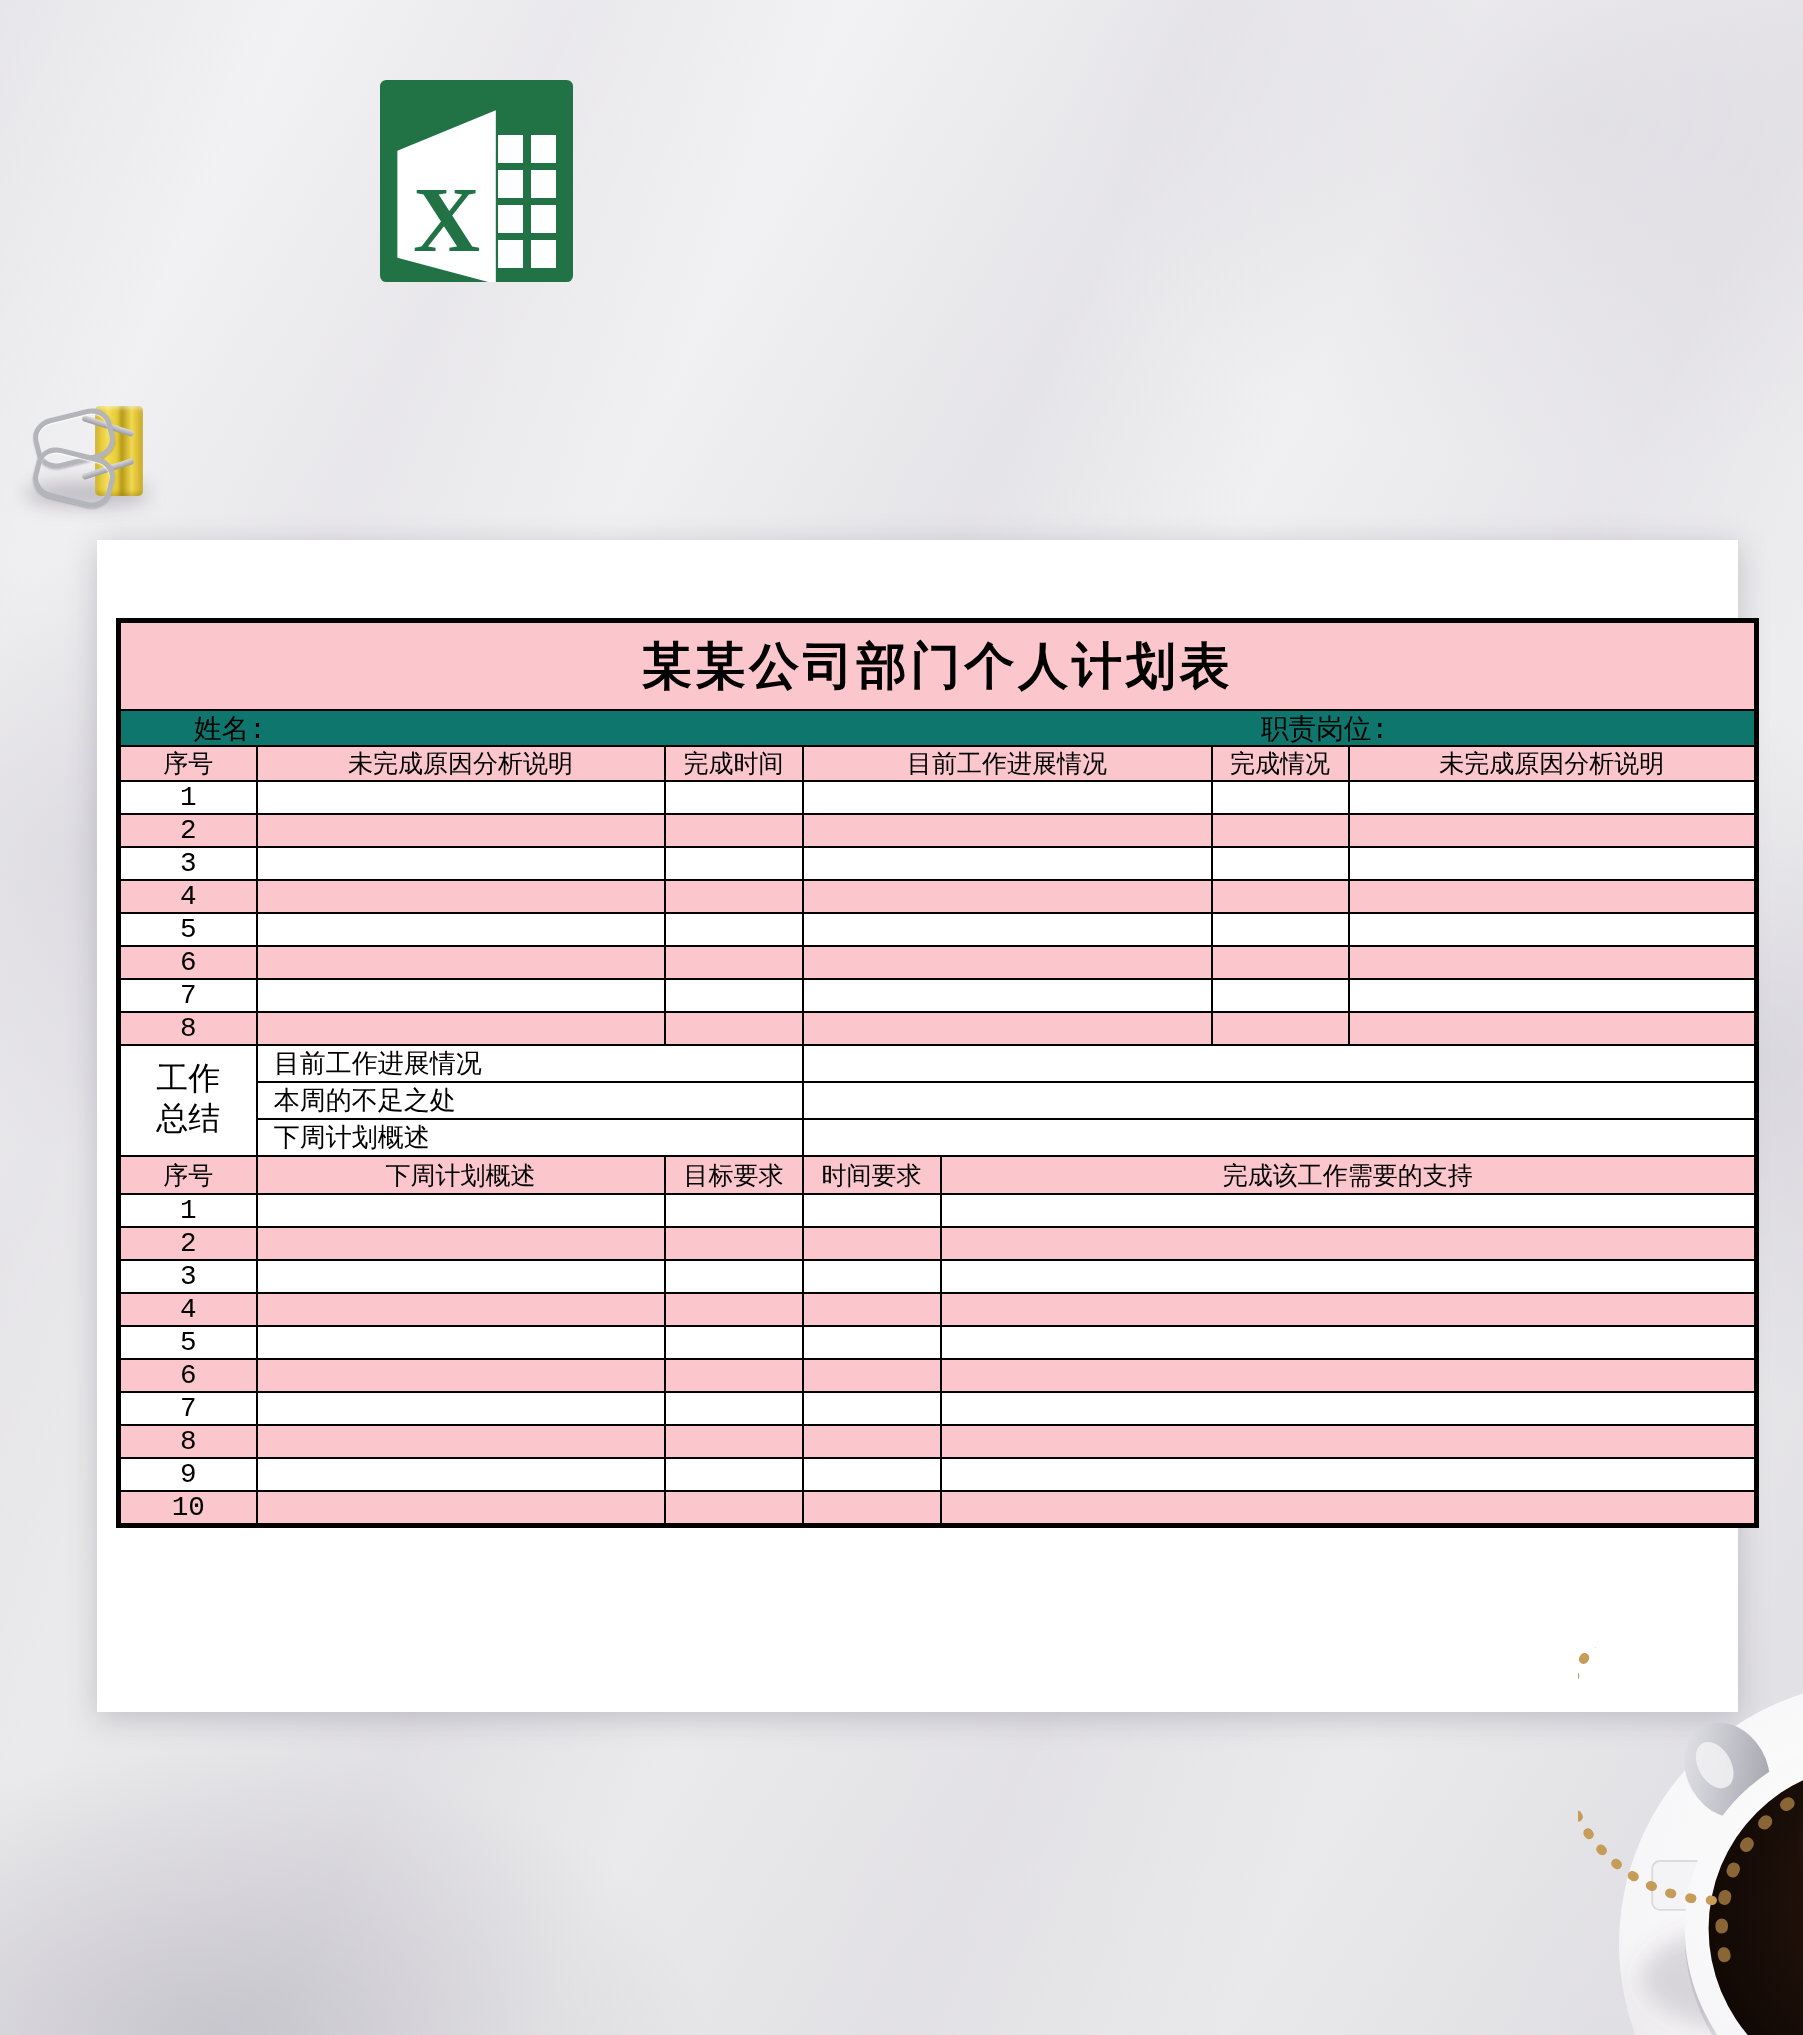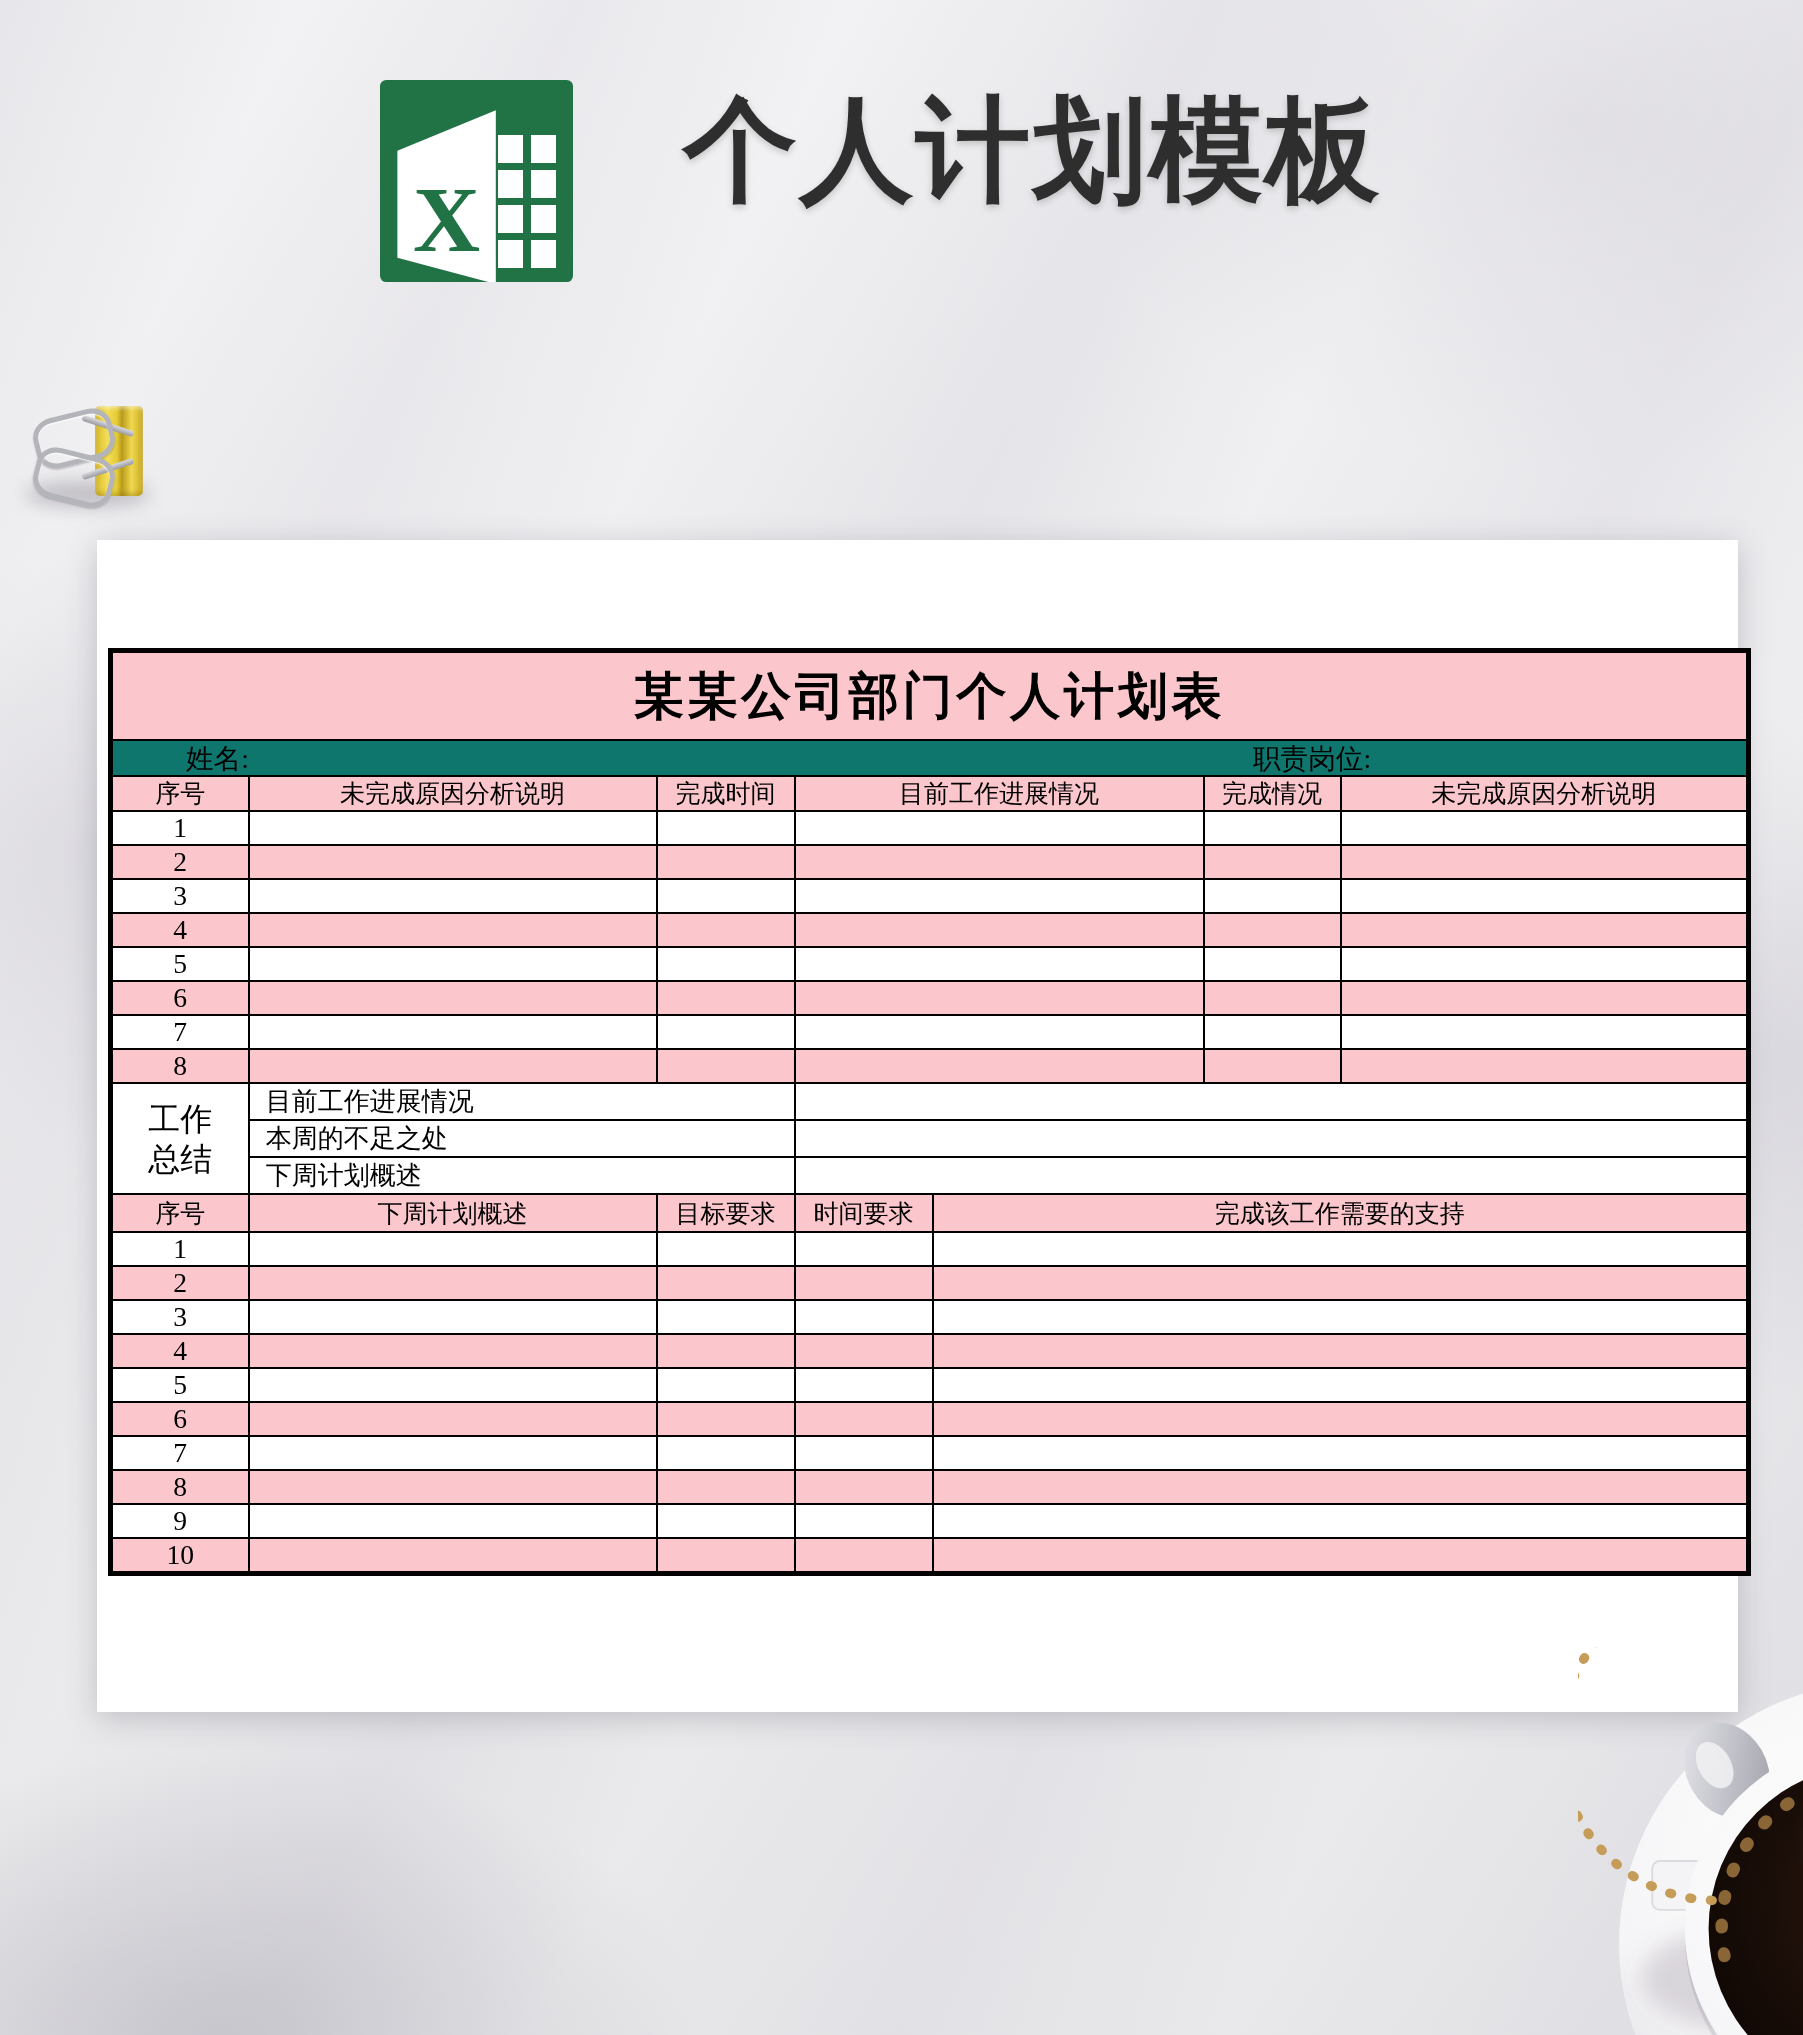--- a/index.html
+++ b/index.html
@@ -47,23 +47,23 @@
   .wire-top{left:34px;top:413px;transform:rotate(-14deg);}
   .wire-bot{left:34px;top:452px;transform:rotate(14deg);}
   .wire-arm{position:absolute;width:54px;height:6.3px;background:linear-gradient(#d9d9de,#9a9aa2);
     border-radius:3.1px;}
   .arm-1{left:81px;top:423px;transform:rotate(18deg);}
   .arm-2{left:81px;top:466px;transform:rotate(-18deg);}
 
   
   .sheet{position:absolute;left:97px;top:540px;width:1641px;height:1172px;background:#fff;
     box-shadow:0 6.3px 28px rgba(90,88,104,.28);}
-  table.plan{position:absolute;left:11px;top:78px;border-collapse:collapse;
+  table.plan{position:absolute;left:19px;top:78px;border-collapse:collapse;
     table-layout:fixed;width:1636px;border:5px solid #000;
-    font-family:Liberation Serif, serif;color:#000;margin-top:30px;}
+    font-family:Liberation Mono, monospace;color:#000;}
   table.plan td{border:2.5px solid #000;text-align:center;vertical-align:middle;
     overflow:hidden;padding:0;}
   .title-row td{height:86px;background:var(--pink);font-size:50px;font-weight:bold;letter-spacing:3.8px;}
   .name-row td{height:34px;background:#0f766e;position:relative;font-size:27.6px;}
   .name-left{position:absolute;left:73px;top:50%;transform:translateY(-50%);white-space:nowrap;}
   .name-right{position:absolute;left:1140px;top:50%;transform:translateY(-50%);white-space:nowrap;}
   .hdr td{height:33px;background:var(--pink);font-size:25px;}
   tbody.rows tr{height:33px;background:#fff;}
   tbody.rows tr:nth-child(even){background:var(--pink);}
   tbody.rows td{font-size:27.6px;}
@@ -79,21 +79,20 @@
 </head>
 <body>
 
 <div id="canvas">
 
   <div class="xl-icon">
     <div class="xl-grid"></div>
     <div class="xl-page"></div>
     <div class="xl-x">X</div>
   </div>
-  <div class="banner-title">个人计划模板</div>
 
   <div class="clip-shadow"></div>
   <div class="clip-body"></div>
   <div class="wire-arm arm-1"></div>
   <div class="wire-arm arm-2"></div>
   <div class="clip-wire wire-top"></div>
   <div class="clip-wire wire-bot"></div>
 
   <div class="sheet">
     <table class="plan">

